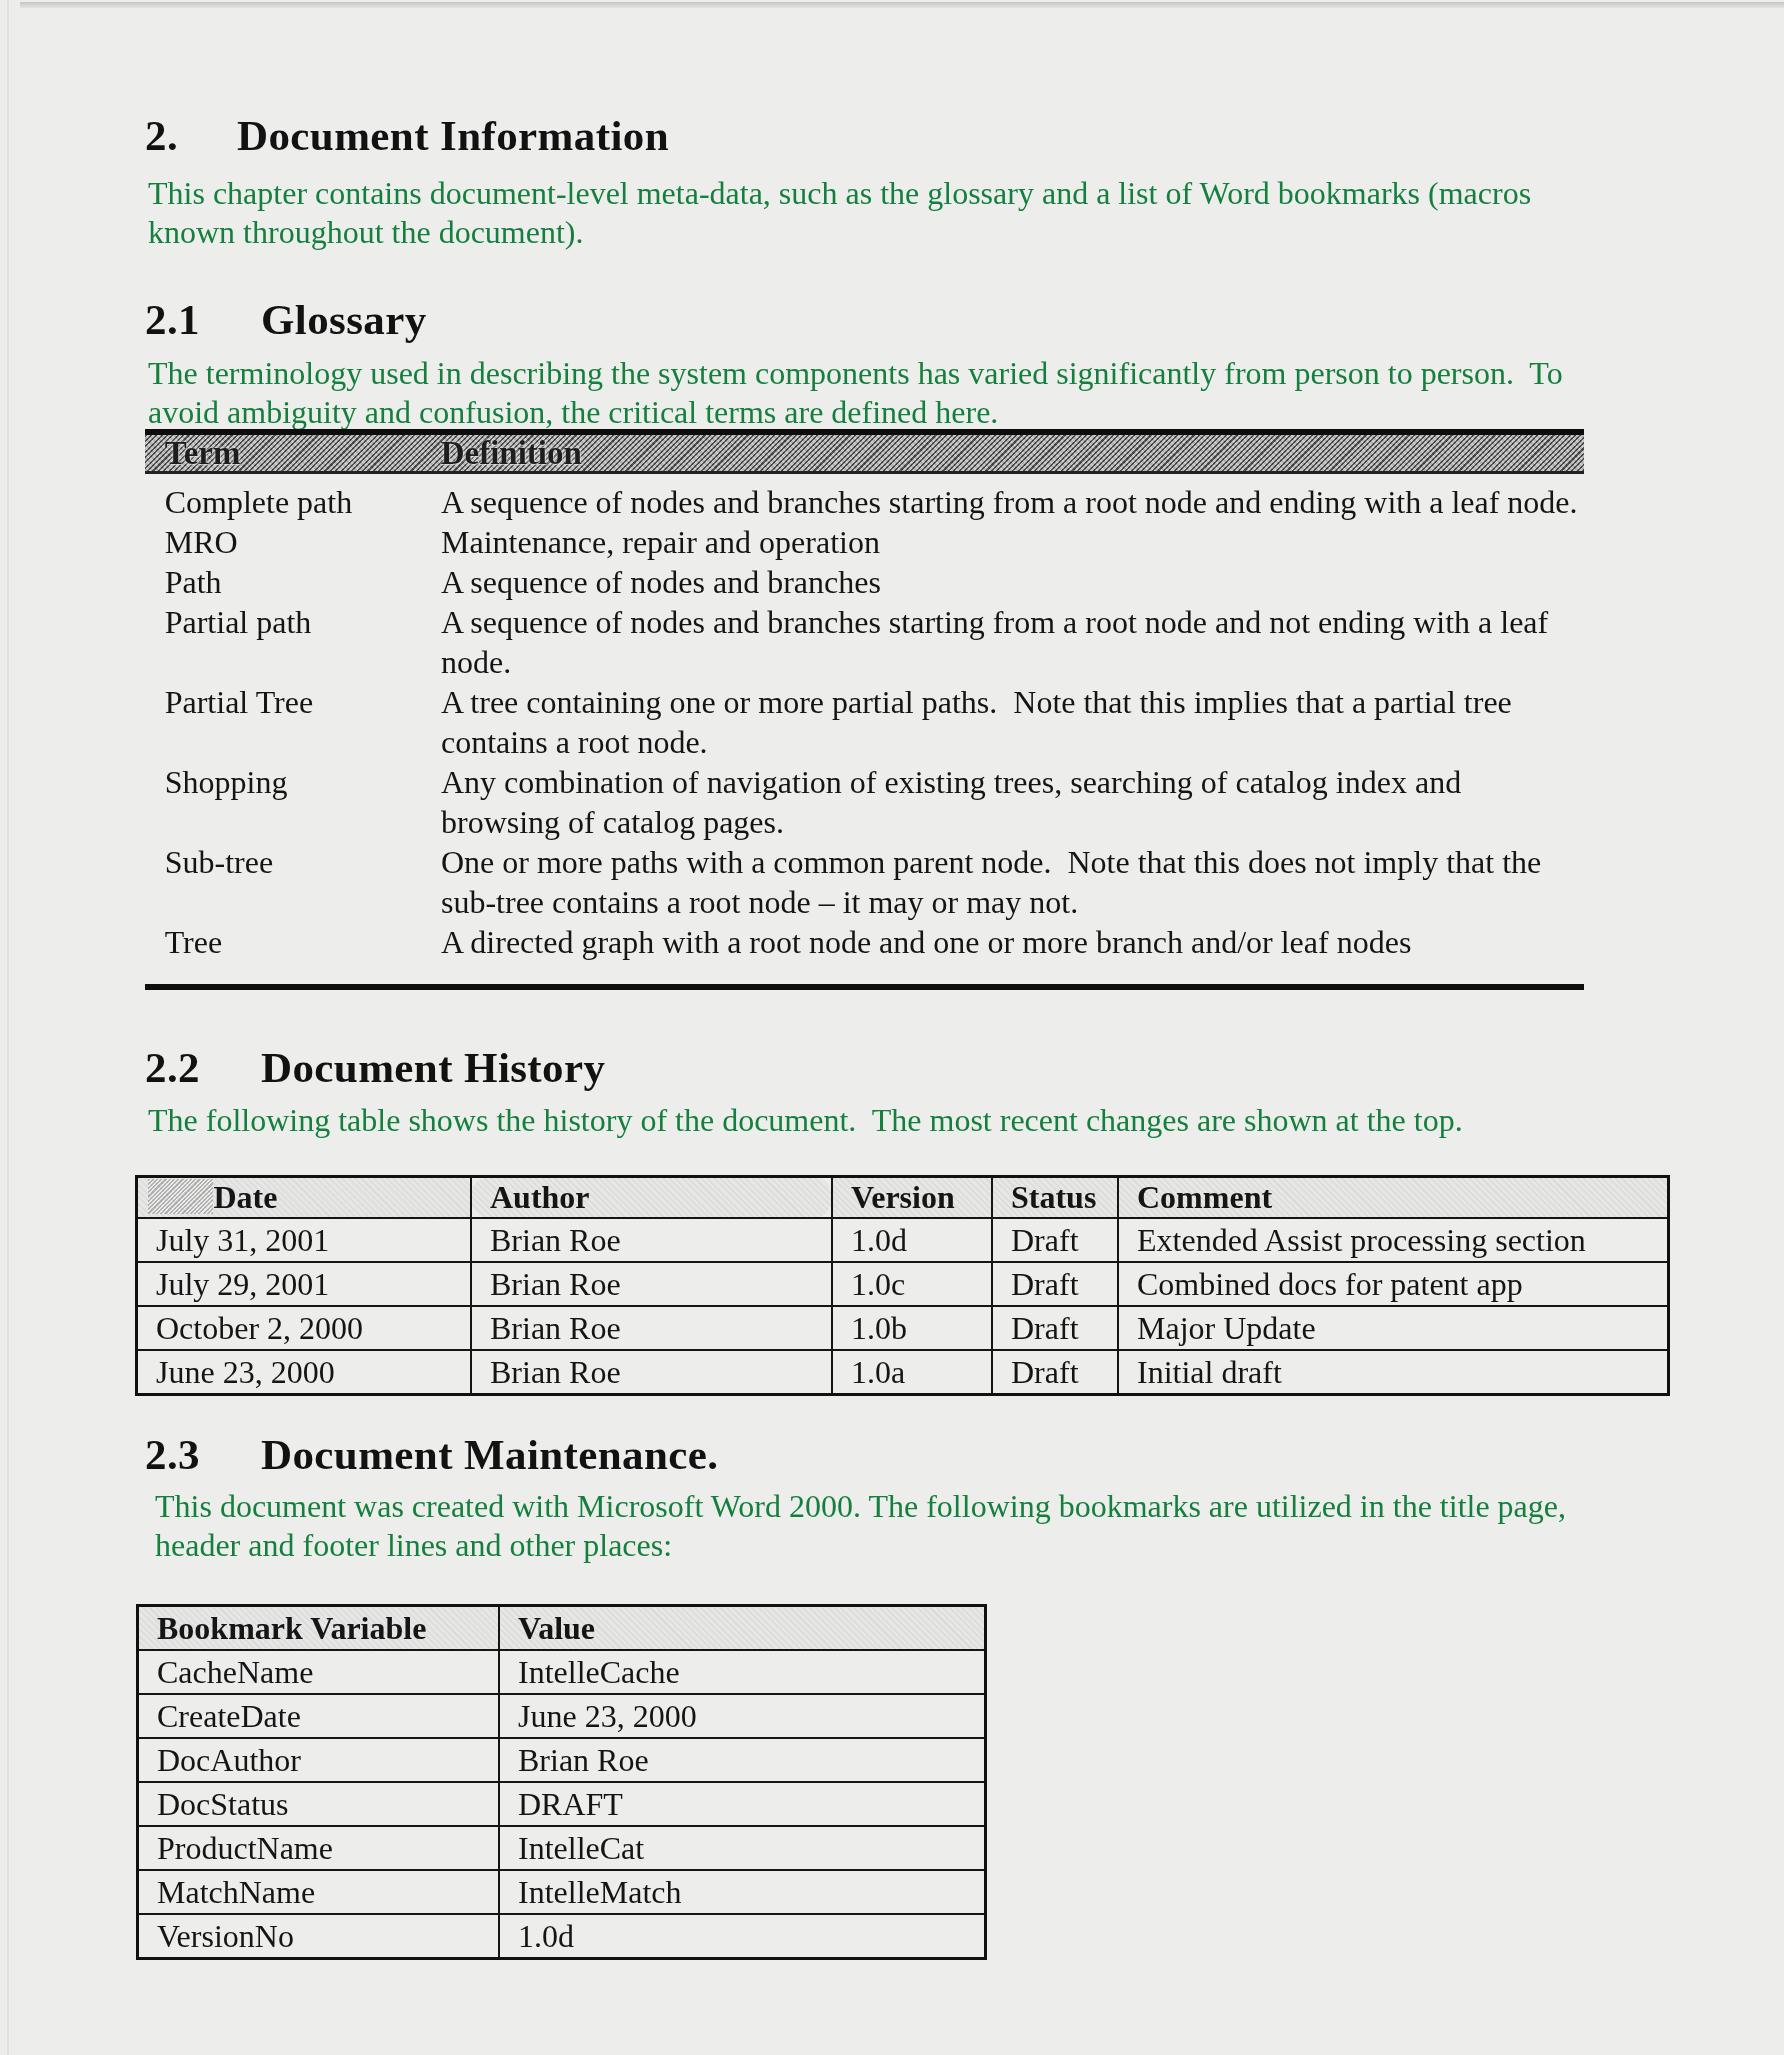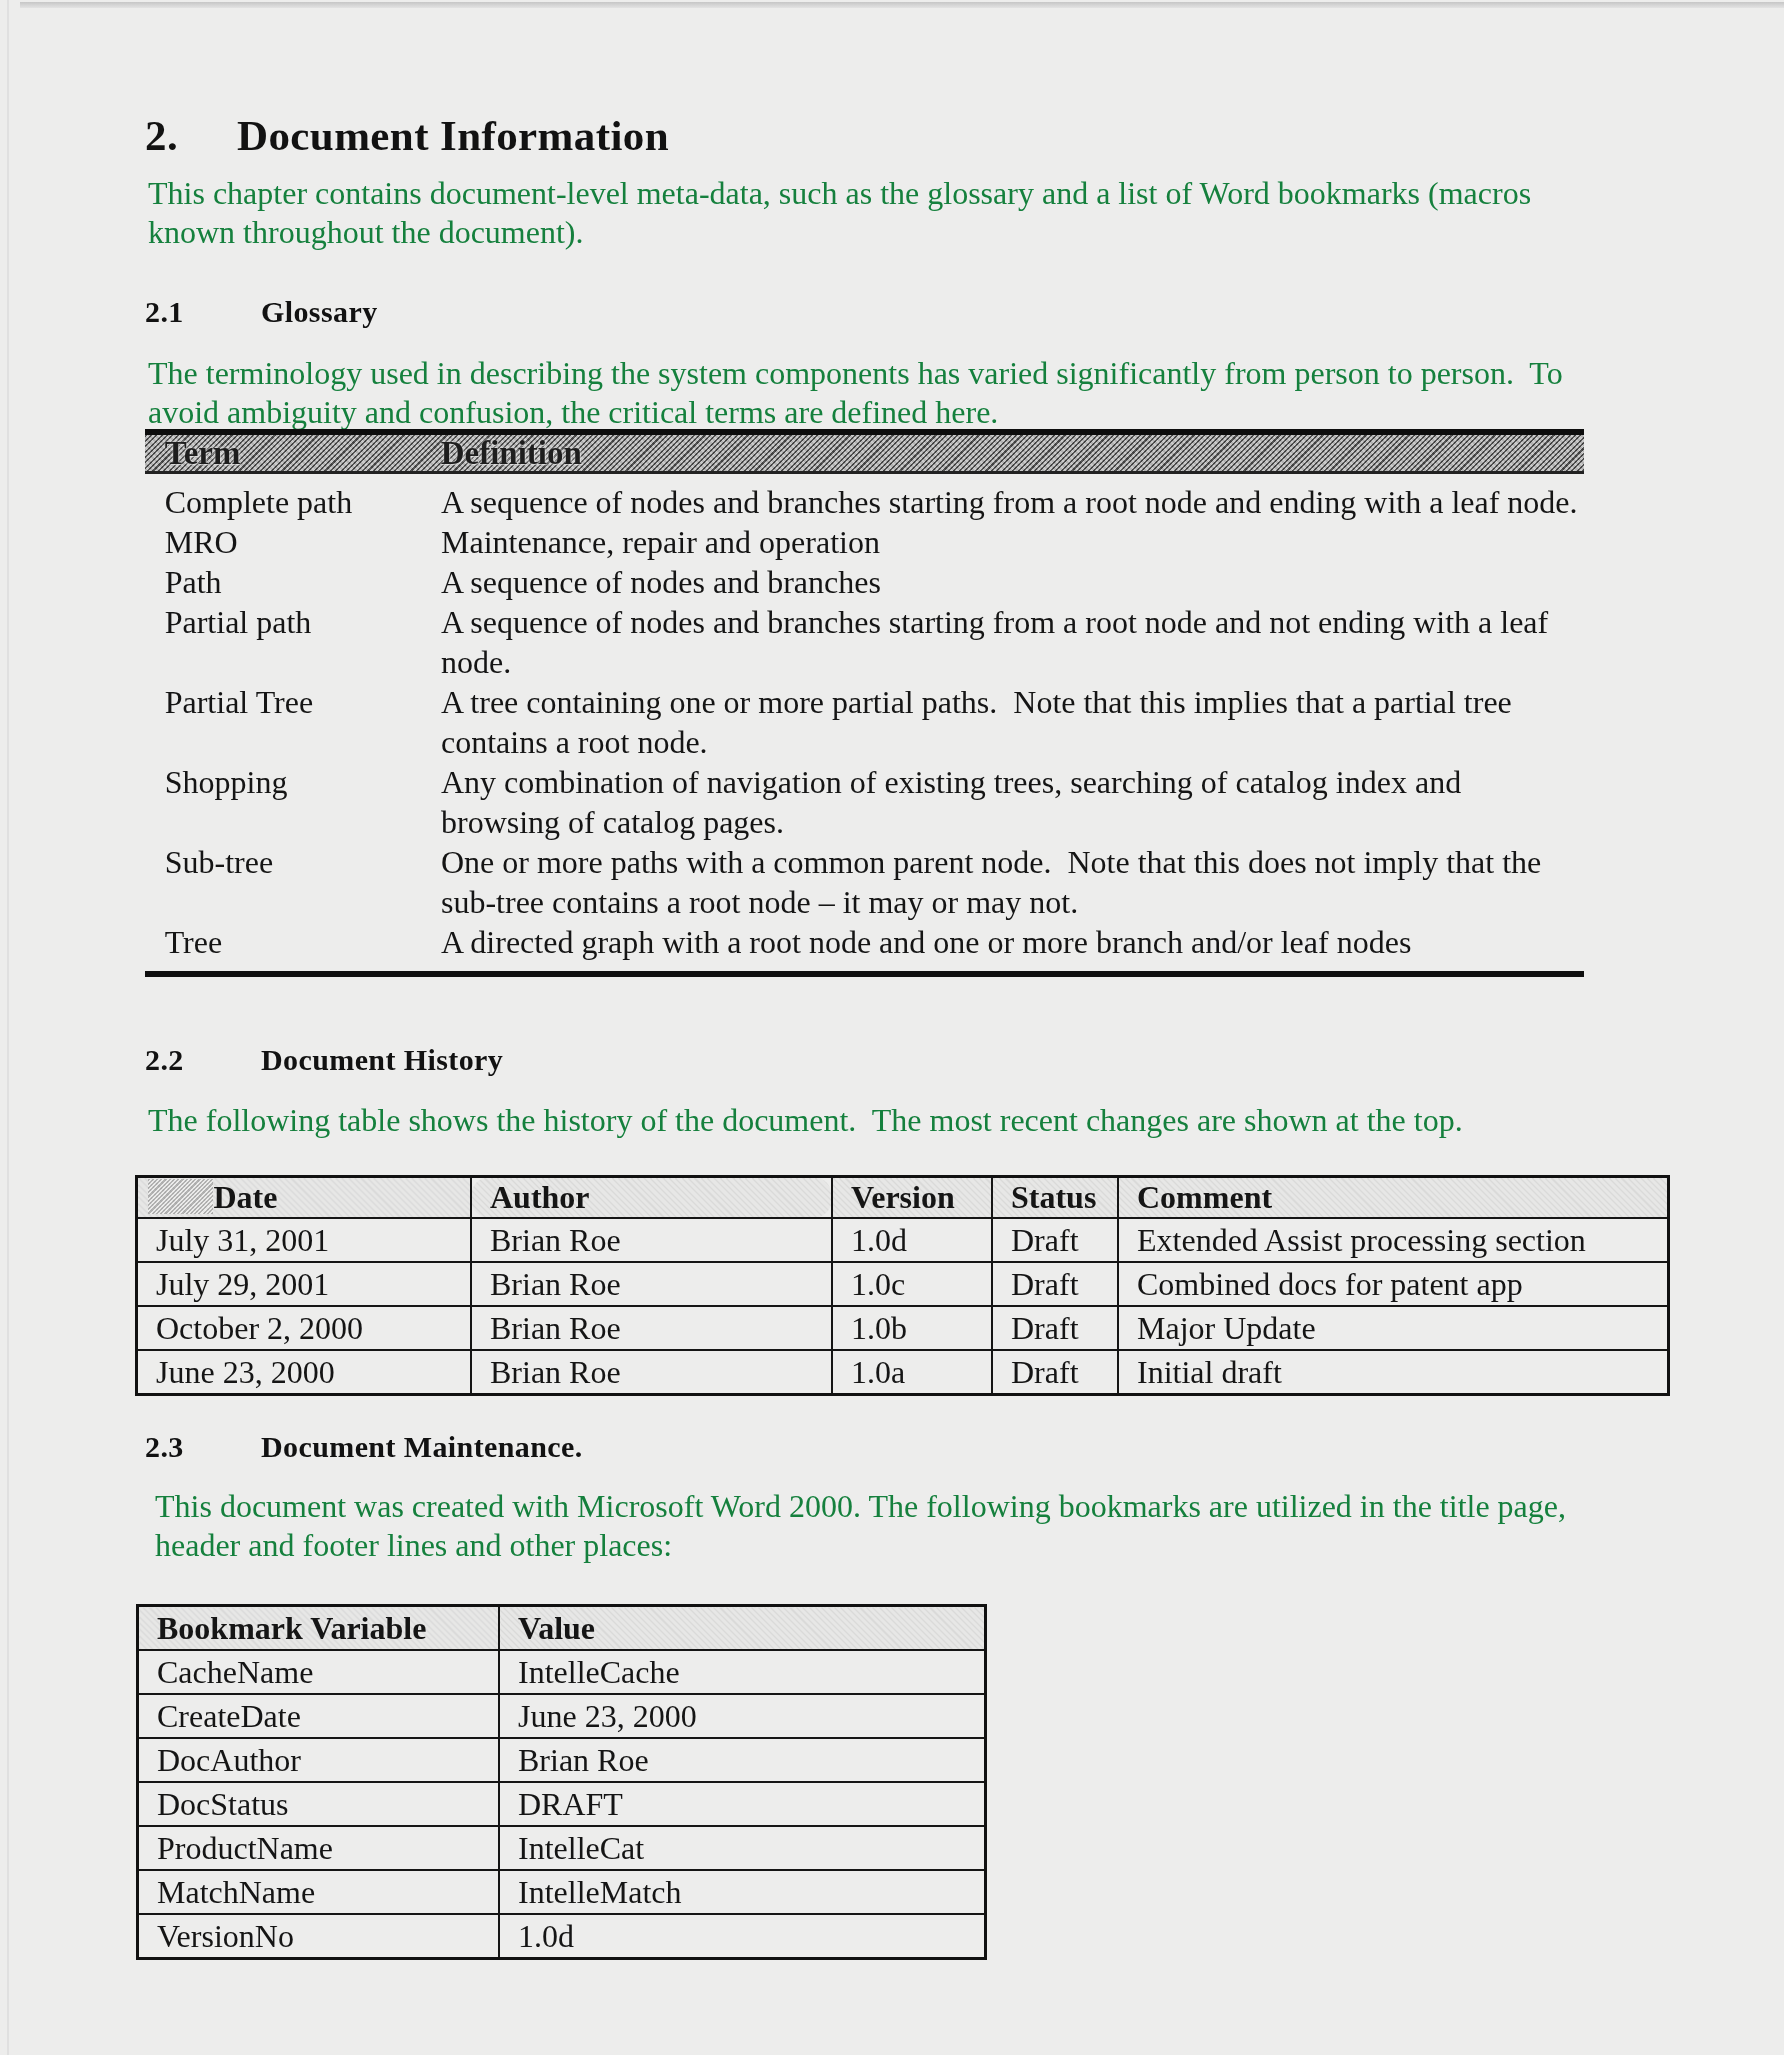--- a/index.html
+++ b/index.html
@@ -22,21 +22,21 @@
   }
 
   .abs { position: absolute; }
 
   
   .h1, .h2 {
     display: flex; font-weight: bold; color: #121212;
     letter-spacing: 0.4px; white-space: nowrap;
   }
   .h1 { font-size: 43px; }
-  .h2 { font-size: 30px; }
+  .h2 { font-size: 43px; }
   .h1 .num { width: 92px; flex: 0 0 auto; }
   .h2 .num { width: 116px; flex: 0 0 auto; }
 
   .para {
     font-size: 32px; line-height: 39px;
     white-space: pre-wrap;
     color: #15803d;
   }
 
   
@@ -51,21 +51,21 @@
     background-image:
       repeating-linear-gradient(135deg, rgba(20,20,20,0.55) 0 1.5px, rgba(235,235,235,0.5) 1.5px 3.8px),
       repeating-linear-gradient(45deg, rgba(60,60,60,0.35) 0 2.3px, rgba(200,200,200,0.3) 2.3px 4.5px);
     display: flex; align-items: center;
     font-size: 33px; font-weight: bold; color: #1e1e1e;
     text-shadow: 0 0 3.8px rgba(238,238,238,0.95), 0.8px 0.8px 0 rgba(238,238,238,0.5);
   }
   .gloss-header .gh-term { padding-left: 19.7px; width: 276px; flex: 0 0 auto; }
   .gloss-header .gh-def  { flex: 1; }
   .gloss-body {
-    padding-top: 7.6px; padding-bottom: 9px;
+    padding-top: 7.6px; padding-bottom: 22px;
     border-bottom: 6.8px solid #0f0f0f;
   }
   .gloss-row { display: flex; }
   .gloss-row .g-term {
     width: 296px; flex: 0 0 auto;
     padding-left: 19.7px; box-sizing: border-box;
     font-size: 32px; line-height: 40px;
   }
   .gloss-row .g-def {
     flex: 1; font-size: 32px; line-height: 40px;

